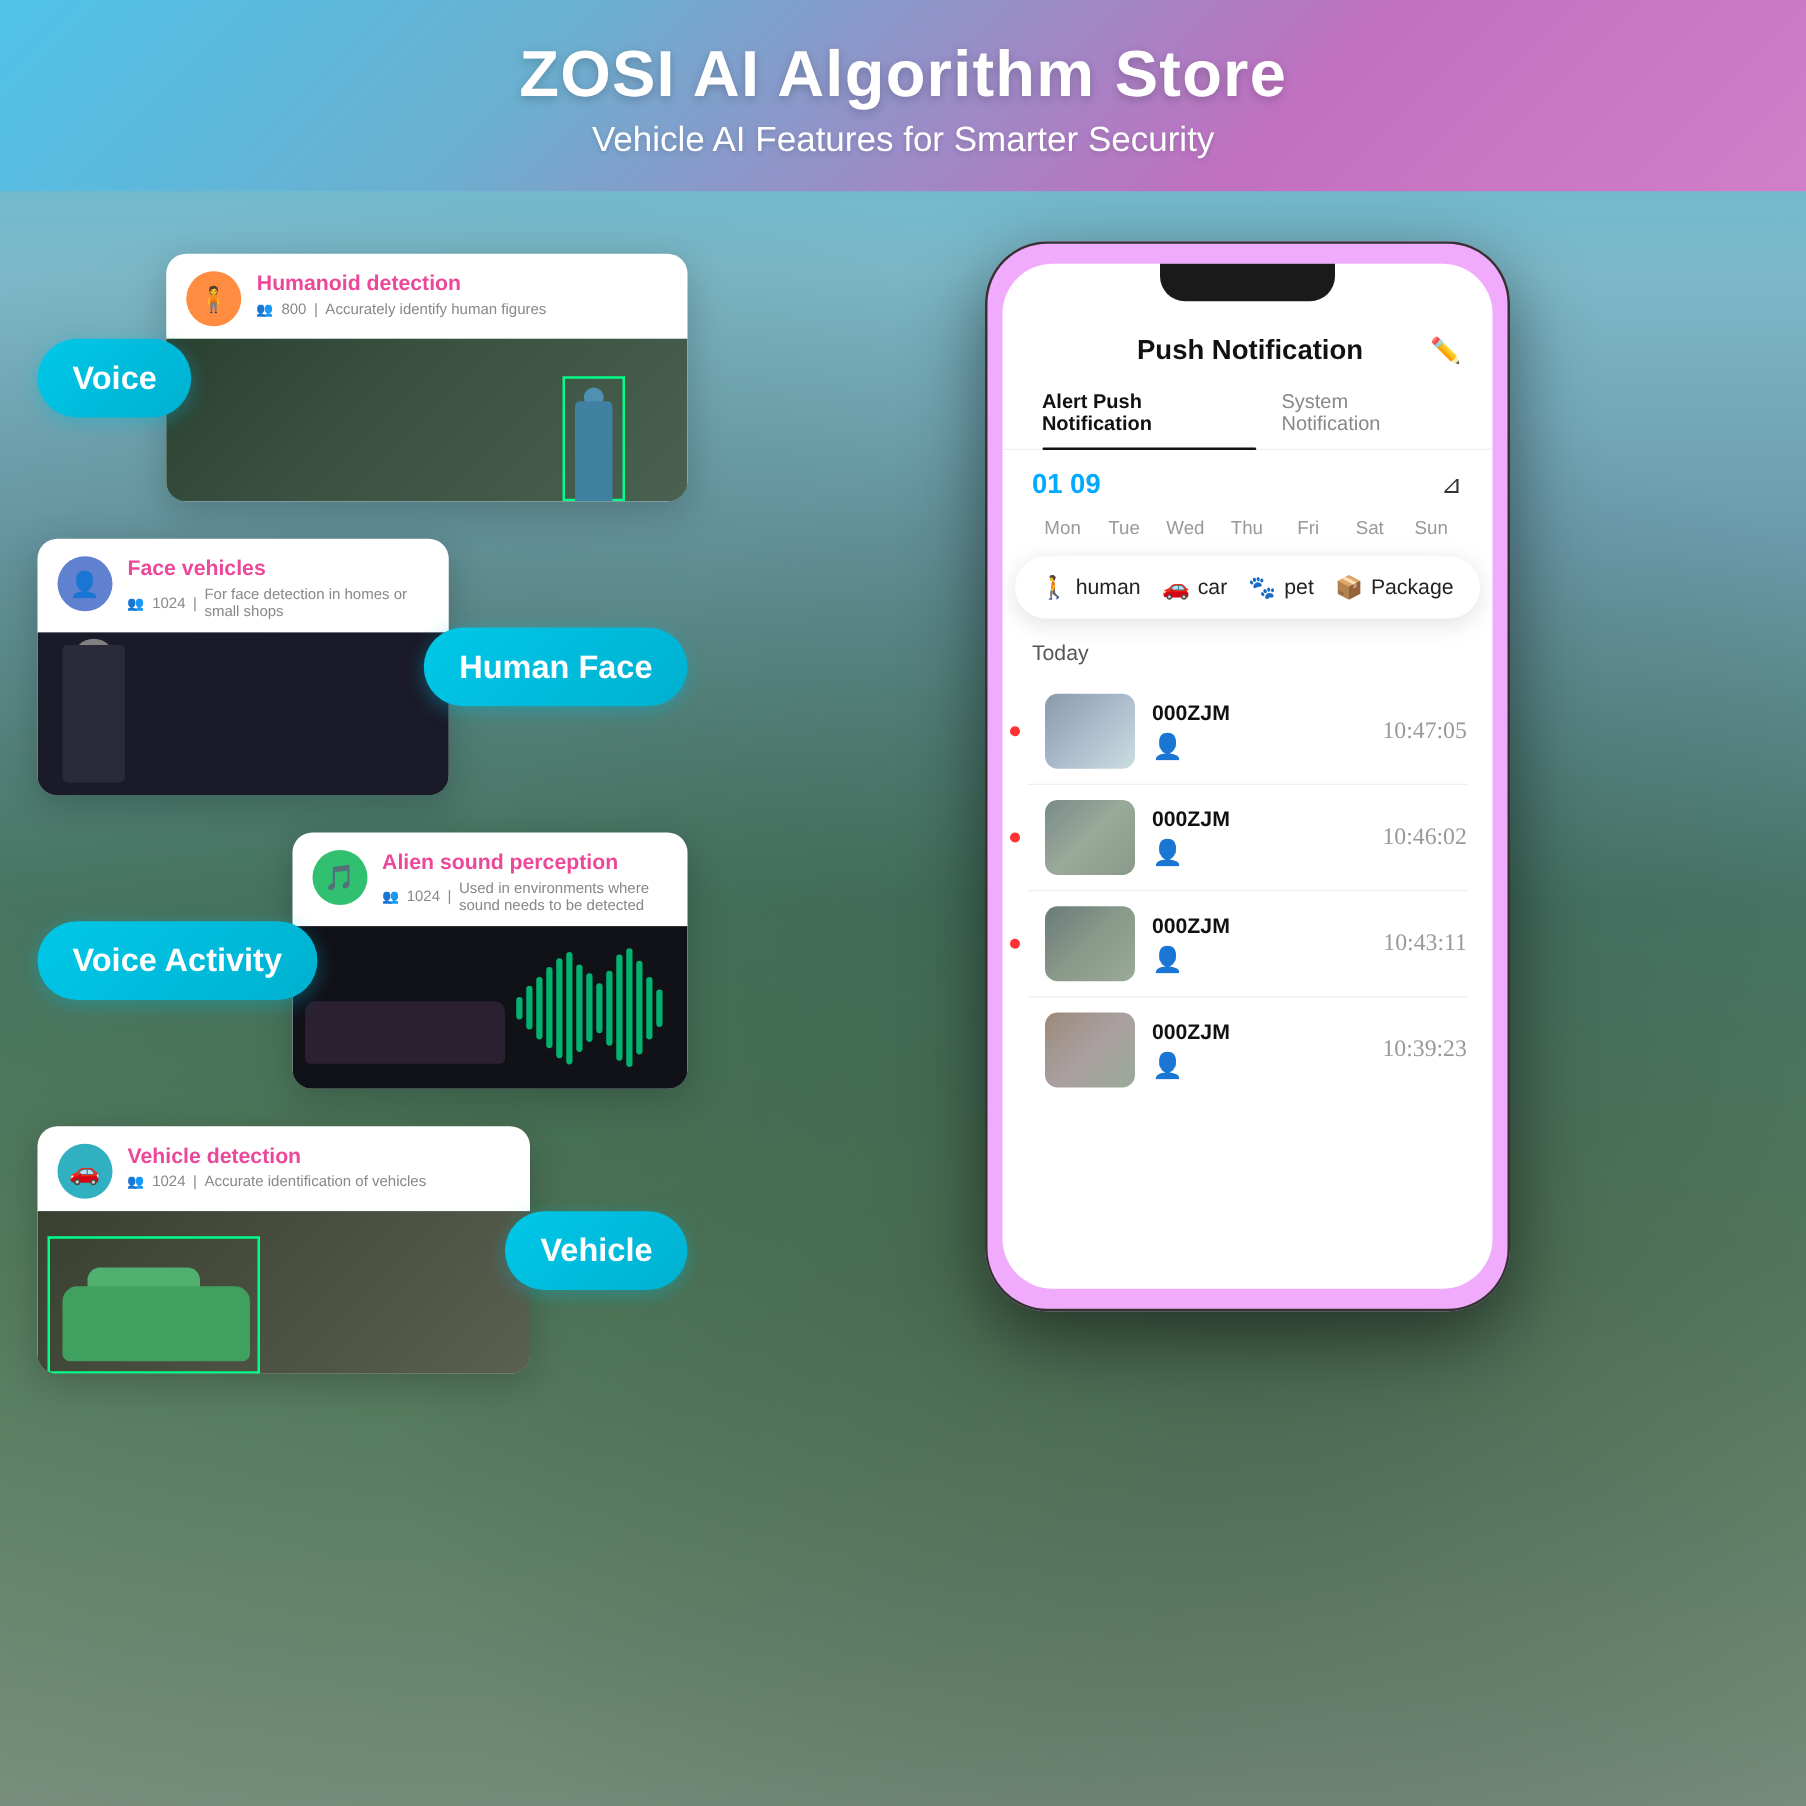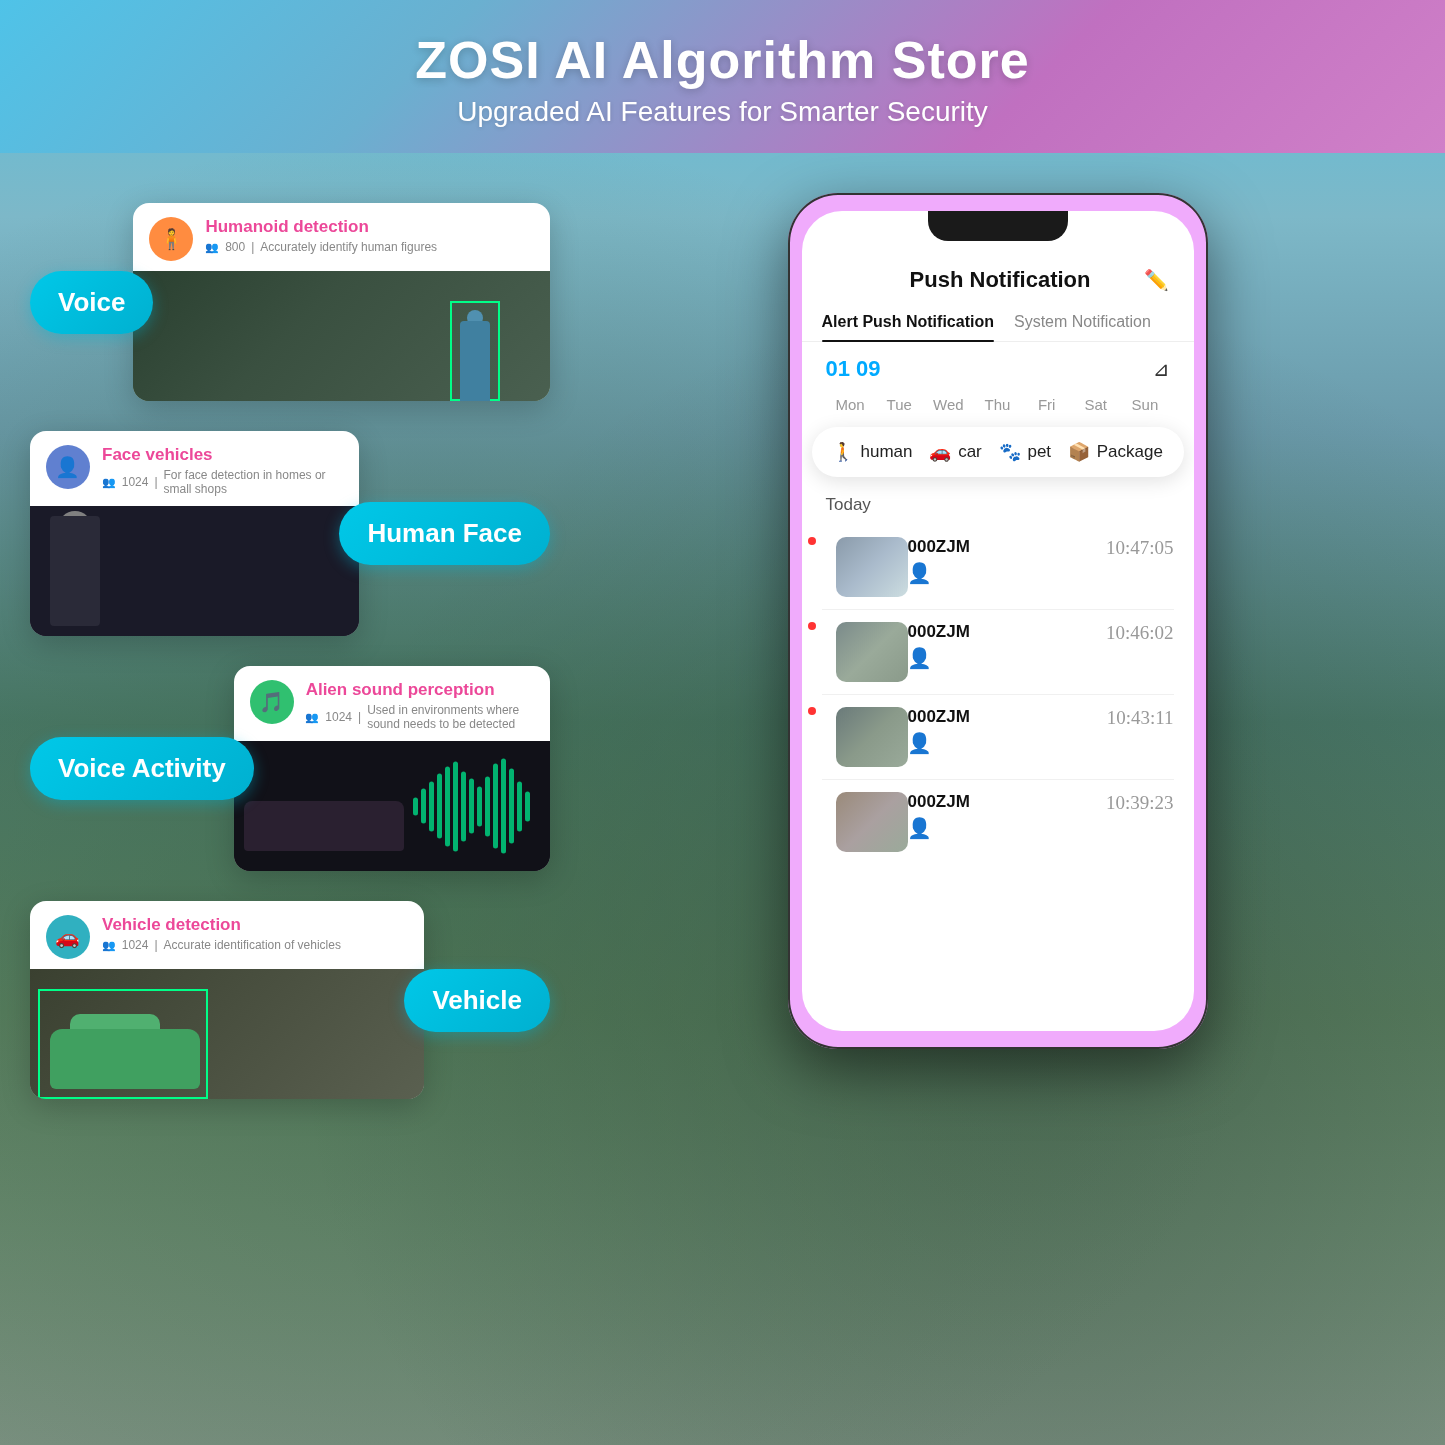--- a/index.html
+++ b/index.html
@@ -232,21 +232,21 @@
       flex: 1;
     }
     .push-edit-icon {
       font-size: 20px;
       color: #333;
     }
 
     .push-tabs {
       display: flex;
       border-bottom: 1px solid #eee;
-      padding: 0 20px;
+      padding: 0 32px;
       gap: 20px;
     }
     .push-tab {
       padding: 10px 0;
       font-size: 16px;
       color: #888;
       cursor: pointer;
       position: relative;
     }
     .push-tab.active {
@@ -320,21 +320,22 @@
     }
     .notif-today {
       font-size: 17px;
       color: #555;
       margin-bottom: 10px;
       padding-left: 4px;
     }
 
     .notif-item {
       display: flex;
-      gap: 0;
+      align-items: center;
+      gap: 14px;
       padding: 12px 0;
       border-bottom: 1px solid #f0f0f0;
       position: relative;
     }
     .notif-dot {
       width: 8px;
       height: 8px;
       border-radius: 50%;
       background: #ff3333;
       flex-shrink: 0;
@@ -494,21 +495,21 @@
     }
   </style>
 </head>
 <body>
 
 <div class="bg"></div>
 <div class="bg-overlay"></div>
 
 <div class="header">
   <div class="header-title">ZOSI AI Algorithm Store</div>
-  <div class="header-subtitle">Upgraded AI Features for Smarter Security</div>
+  <div class="header-subtitle">Vehicle AI Features for Smarter Security</div>
 </div>
 
 <div class="content">
 
   <div class="left-panel">
 
     <div class="feature-row row-person">
       <div class="feature-label">Voice</div>
       <div class="feature-card">
         <div class="feature-card-header">

